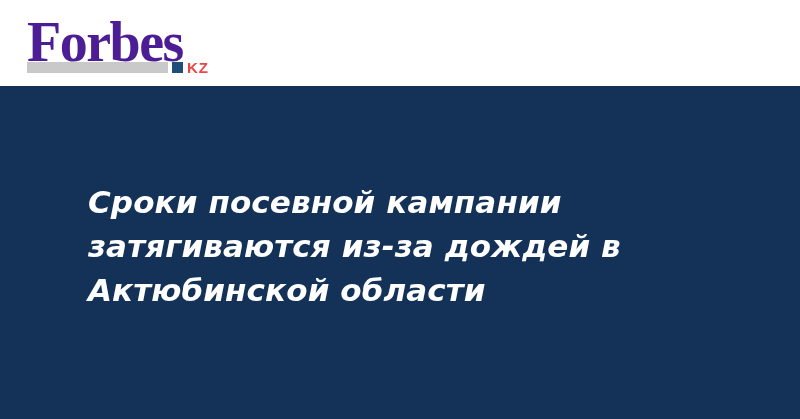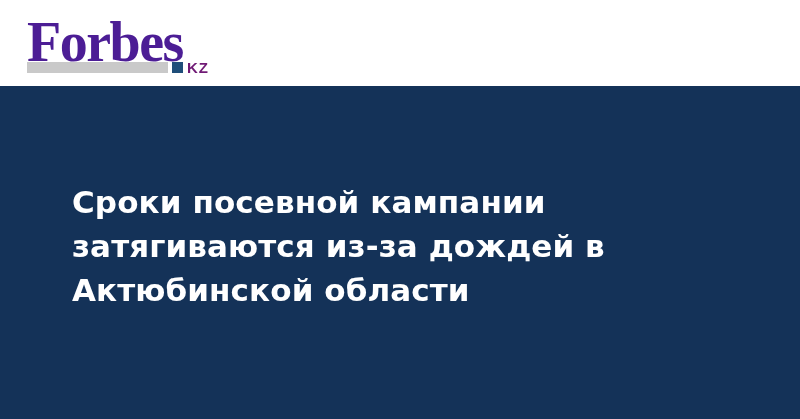--- a/index.html
+++ b/index.html
@@ -73,21 +73,21 @@
 
   #logo-kz {
     position: absolute;
     left: 160px;
     top: 46px;
     font-family: "Liberation Sans", sans-serif;
     font-weight: 700;
     font-size: 15px;
     line-height: 15px;
     letter-spacing: 1px;
-    color: #701a75;
+    color: #ef4444;
   }
 
   
   #hero {
     position: absolute;
     left: 0;
     top: 86px;
     width: 800px;
     height: 333px;
     background: #143258;
@@ -101,29 +101,30 @@
     font-weight: 700;
     font-size: 19px;
     line-height: 23px;
     letter-spacing: 0.2px;
     color: #ffe85c;
     white-space: nowrap;
   }
 
   #hero-title {
     position: absolute;
-    left: 72px;
+    left: 88px;
     top: 94px;
     width: 620px;
     font-family: "DejaVu Sans", "Liberation Sans", sans-serif;
     font-weight: 700;
     font-size: 31px;
     line-height: 44px;
     letter-spacing: 0.1px;
     color: #ffffff;
+    font-style: italic;
   }
 </style>
 </head>
 <body>
 
 <div id="page">
 
   <div id="header">
     <div id="logo">
       <div id="logo-wordmark">Forbes</div>

